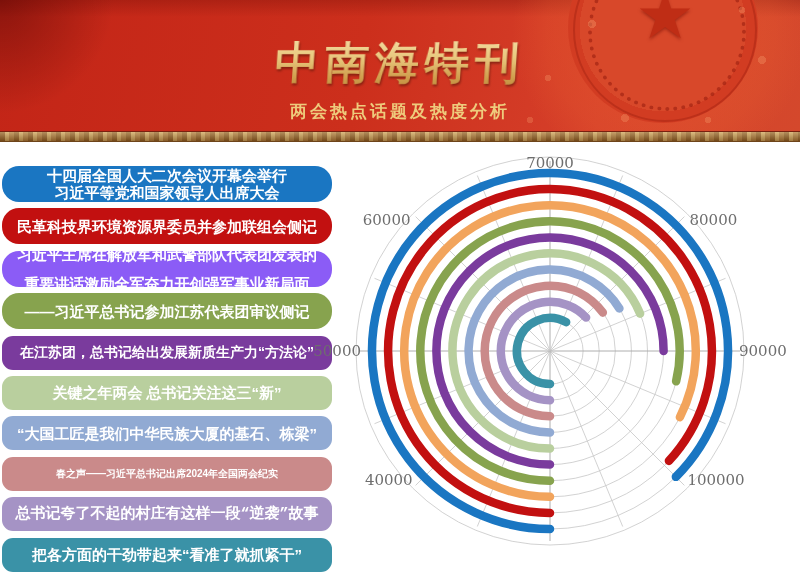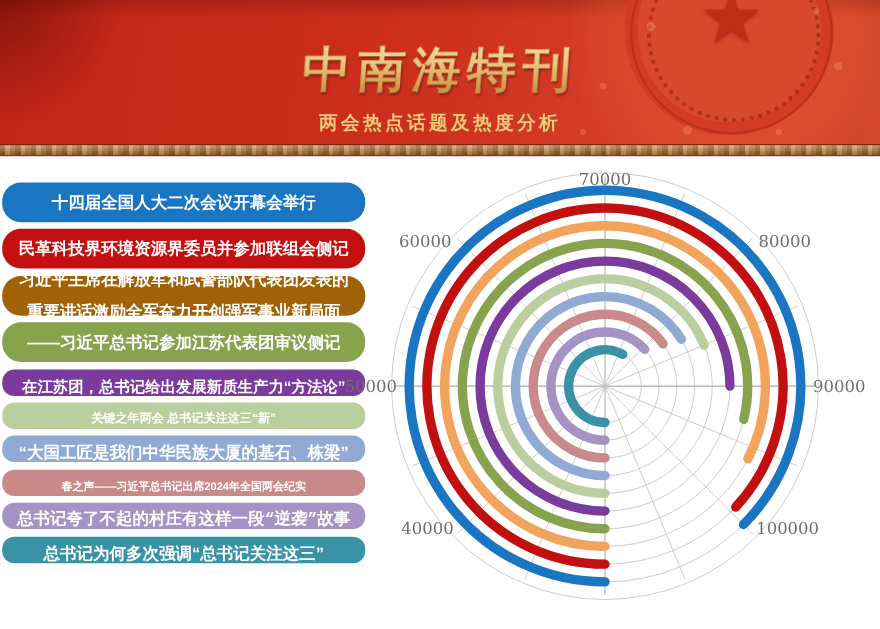--- a/index.html
+++ b/index.html
@@ -49,21 +49,21 @@
           border-top:1px solid #79210f;border-bottom:1px solid #6e4419;box-sizing:border-box;}
   .gold-strip::after{content:"";display:block;height:100%;
           background:linear-gradient(180deg,rgba(255,240,200,.35),rgba(60,30,0,.3));}
 
   
   .topic-list{position:absolute;left:2px;top:166px;width:330px;
           display:flex;flex-direction:column;gap:6.4px;list-style:none;margin:0;padding:0;}
   .pill{box-sizing:border-box;width:330px;color:#fff;font-weight:bold;text-align:center;
           display:flex;flex-direction:column;justify-content:center;align-items:center;}
   .pill.two{height:36px;border-radius:17px;}
-  .pill.one{height:24px;border-radius:11px;justify-content:flex-end;}
+  .pill.one{height:34px;border-radius:11px;}
   .pill .ln{white-space:nowrap;line-height:17px;}
 
   
   .chart-wrap{position:absolute;left:330px;top:145px;width:470px;height:420px;}
   svg{overflow:visible;}
   .tick-label{font-family:"DejaVu Serif","Liberation Serif",serif;font-size:15px;fill:#6e6e6e;}
 </style>
 </head>
 <body>
 
@@ -78,48 +78,49 @@
       <div class="emblem-star">★</div>
     </div>
     <div class="header-title">中南海特刊</div>
     <div class="header-subtitle">两会热点话题及热度分析</div>
     <div class="gold-strip"></div>
   </div>
 
   <ul class="topic-list">
       <li class="pill two" style="background: rgb(26, 118, 194);">
         <div class="ln" style="font-size: 15px;">十四届全国人大二次会议开幕会举行</div>
+        <div class="ln" style="font-size: 15px;">习近平等党和国家领导人出席大会</div>
       </li>
       <li class="pill two" style="background: rgb(194, 16, 16);">
         <div class="ln" style="font-size: 15px;">民革科技界环境资源界委员并参加联组会侧记</div>
       </li>
-      <li class="pill two" style="background: #a16207; gap: 12px;">
+      <li class="pill two" style="background: #8b5cf6; gap: 12px;">
         <div class="ln" style="font-size: 15px;">习近平主席在解放军和武警部队代表团发表的</div>
         <div class="ln" style="font-size: 15px;">重要讲话激励全军奋力开创强军事业新局面</div>
       </li>
       <li class="pill two" style="background: rgb(135, 163, 78);">
         <div class="ln" style="font-size: 15px;">——习近平总书记参加江苏代表团审议侧记</div>
       </li>
       <li class="pill one" style="background: rgb(122, 59, 157);">
         <div class="ln" style="font-size: 14px;">在江苏团，总书记给出发展新质生产力“方法论”</div>
       </li>
       <li class="pill one" style="background: rgb(185, 207, 158);">
-        <div class="ln" style="font-size: 11px;">关键之年两会 总书记关注这三“新”</div>
+        <div class="ln" style="font-size: 15px;">关键之年两会 总书记关注这三“新”</div>
       </li>
       <li class="pill one" style="background: rgb(145, 170, 211);">
         <div class="ln" style="font-size: 15px;">“大国工匠是我们中华民族大厦的基石、栋梁”</div>
       </li>
       <li class="pill one" style="background: rgb(202, 138, 138);">
         <div class="ln" style="font-size: 10px;">春之声——习近平总书记出席2024年全国两会纪实</div>
       </li>
       <li class="pill one" style="background: rgb(165, 147, 197); font-family: Liberation Mono, monospace;">
         <div class="ln" style="font-size: 15px;">总书记夸了不起的村庄有这样一段“逆袭”故事</div>
       </li>
       <li class="pill one" style="background: rgb(58, 146, 167);">
-        <div class="ln" style="font-size: 15px;">总书记为何多次强调“总书记关注这三”</div>
+        <div class="ln" style="font-size: 15px;">把各方面的干劲带起来“看准了就抓紧干”</div>
       </li>
     </ul>
 
   <div class="chart-wrap">
     <svg width="470" height="420" viewBox="0 0 470 420">
         <circle cx="220" cy="206" r="178.0" fill="none" stroke="#c6c6c6" stroke-width="0.8"></circle>
         <circle cx="220" cy="206" r="161.9" fill="none" stroke="#c6c6c6" stroke-width="0.8"></circle>
         <circle cx="220" cy="206" r="145.8" fill="none" stroke="#c6c6c6" stroke-width="0.8"></circle>
         <circle cx="220" cy="206" r="129.7" fill="none" stroke="#c6c6c6" stroke-width="0.8"></circle>
         <circle cx="220" cy="206" r="113.6" fill="none" stroke="#c6c6c6" stroke-width="0.8"></circle>

